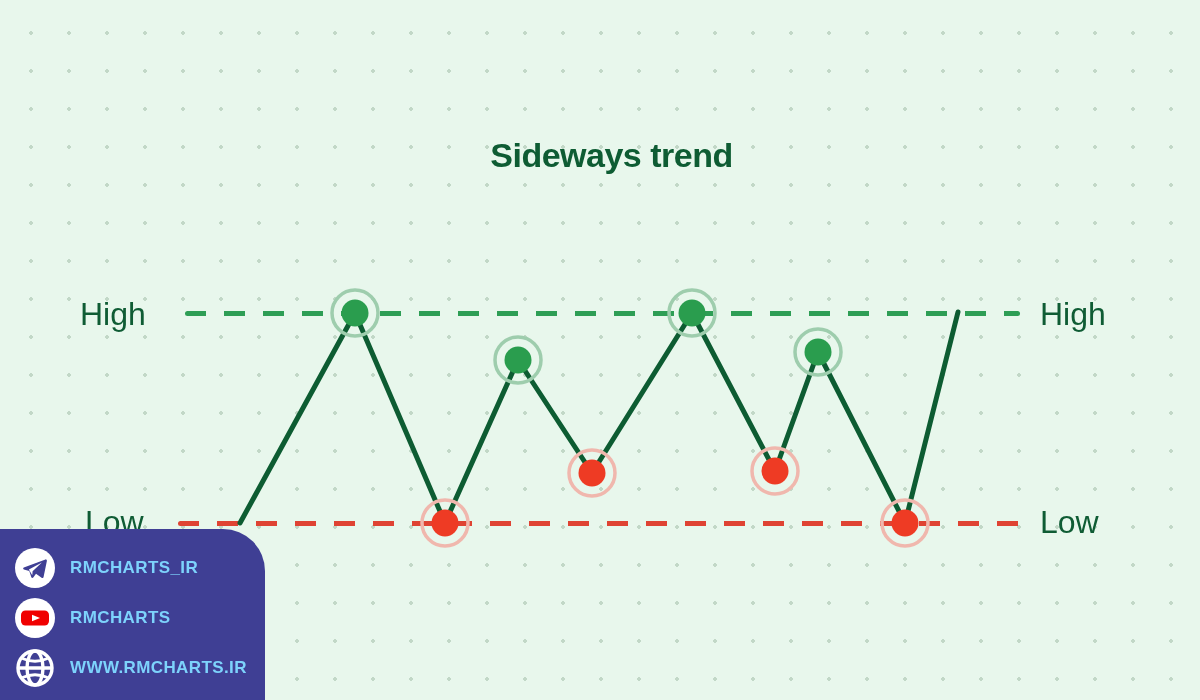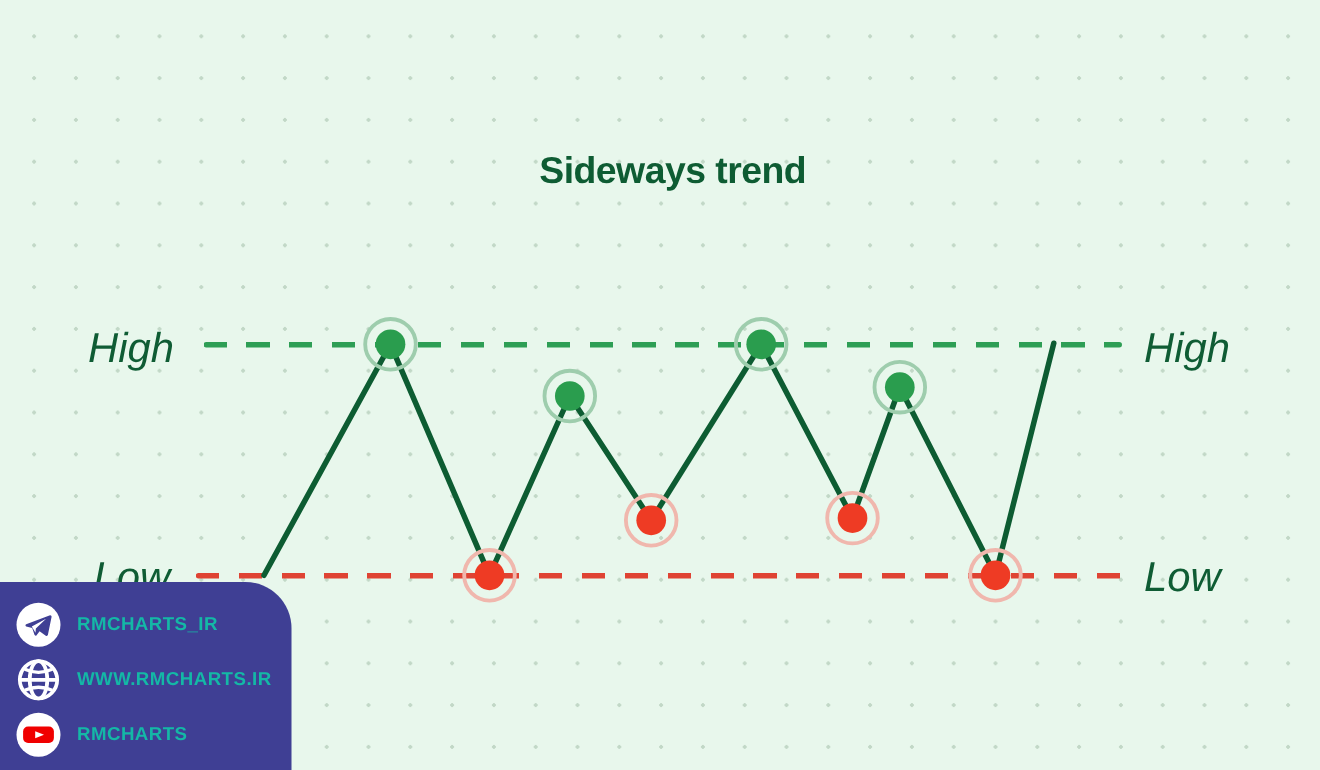--- a/index.html
+++ b/index.html
@@ -29,25 +29,24 @@
     font-size: 34px;
     font-weight: bold;
     letter-spacing: -0.5px;
     color: #0e5c33;
     padding-left: 23px;
   }
 
   
   .level-label {
     position: absolute;
-    font-size: 38px;
+    font-size: 32px;
     font-weight: 400;
     color: #0f5c34;
     line-height: 1;
-    font-style: italic;
   }
   .level-label.high-left  { left: 80px;  top: 298px; }
   .level-label.high-right { left: 1040px; top: 298px; }
   .level-label.low-left   { left: 85px;  top: 506px; }
   .level-label.low-right  { left: 1040px; top: 506px; }
 
   
   .ref-line {
     position: absolute;
     height: 5px;
@@ -98,21 +97,21 @@
   .wm-icon {
     width: 42px;
     height: 42px;
     flex: 0 0 42px;
     display: flex;
     align-items: center;
     justify-content: center;
     margin-right: 14px;
   }
   .wm-text {
-    color: #14b8a6;
+    color: #7dd3fc;
     font-size: 17px;
     font-weight: bold;
     letter-spacing: 0.4px;
     white-space: nowrap;
   }
 </style>
 </head>
 <body>
 
 <div id="stage">
@@ -157,35 +156,35 @@
           <circle cx="21" cy="21" r="20" fill="#ffffff"></circle>
           <path d="M31.5 12.4 L9.8 20.6 c-0.9 0.35 -0.85 1.6 0.07 1.85 l5.4 1.5 l2.05 6.2 c0.28 0.85 1.4 1.02 1.93 0.3 l2.75 -3.7 l5.6 4.1 c0.75 0.55 1.8 0.13 1.97 -0.78 l3.3 -16.1 c0.2 -0.98 -0.75 -1.8 -1.37 -1.57 z M14.9 22.6 L27.9 15.5 L18.6 24.3 l-0.35 4.0 z" fill="#3f3f94"></path>
         </svg>
       </span>
       <span class="wm-text">RMCHARTS_IR</span>
     </div>
 
     <div class="wm-row">
       <span class="wm-icon">
         <svg width="42" height="42" viewBox="0 0 42 42">
+          <circle cx="21" cy="21" r="20" fill="#ffffff"></circle>
+          <rect x="7" y="13.5" width="28" height="15" rx="4.5" fill="#f00000"></rect>
+          <polygon points="18,17.8 26,21 18,24.2" fill="#ffffff"></polygon>
+        </svg>
+      </span>
+      <span class="wm-text">RMCHARTS</span>
+    </div>
+
+    <div class="wm-row">
+      <span class="wm-icon">
+        <svg width="42" height="42" viewBox="0 0 42 42">
           <circle cx="21" cy="21" r="17" fill="none" stroke="#ffffff" stroke-width="3.4"></circle>
           <line x1="4" y1="21" x2="38" y2="21" stroke="#ffffff" stroke-width="3.4"></line>
           <ellipse cx="21" cy="21" rx="8" ry="17" fill="none" stroke="#ffffff" stroke-width="3.4"></ellipse>
           <path d="M8.5 11.5 Q21 17 33.5 11.5" fill="none" stroke="#ffffff" stroke-width="3"></path>
           <path d="M8.5 30.5 Q21 25 33.5 30.5" fill="none" stroke="#ffffff" stroke-width="3"></path>
         </svg>
       </span>
       <span class="wm-text">WWW.RMCHARTS.IR</span>
     </div>
 
-    <div class="wm-row">
-      <span class="wm-icon">
-        <svg width="42" height="42" viewBox="0 0 42 42">
-          <circle cx="21" cy="21" r="20" fill="#ffffff"></circle>
-          <rect x="7" y="13.5" width="28" height="15" rx="4.5" fill="#f00000"></rect>
-          <polygon points="18,17.8 26,21 18,24.2" fill="#ffffff"></polygon>
-        </svg>
-      </span>
-      <span class="wm-text">RMCHARTS</span>
-    </div>
-
   </div>
 </div>
 
 </body></html>

